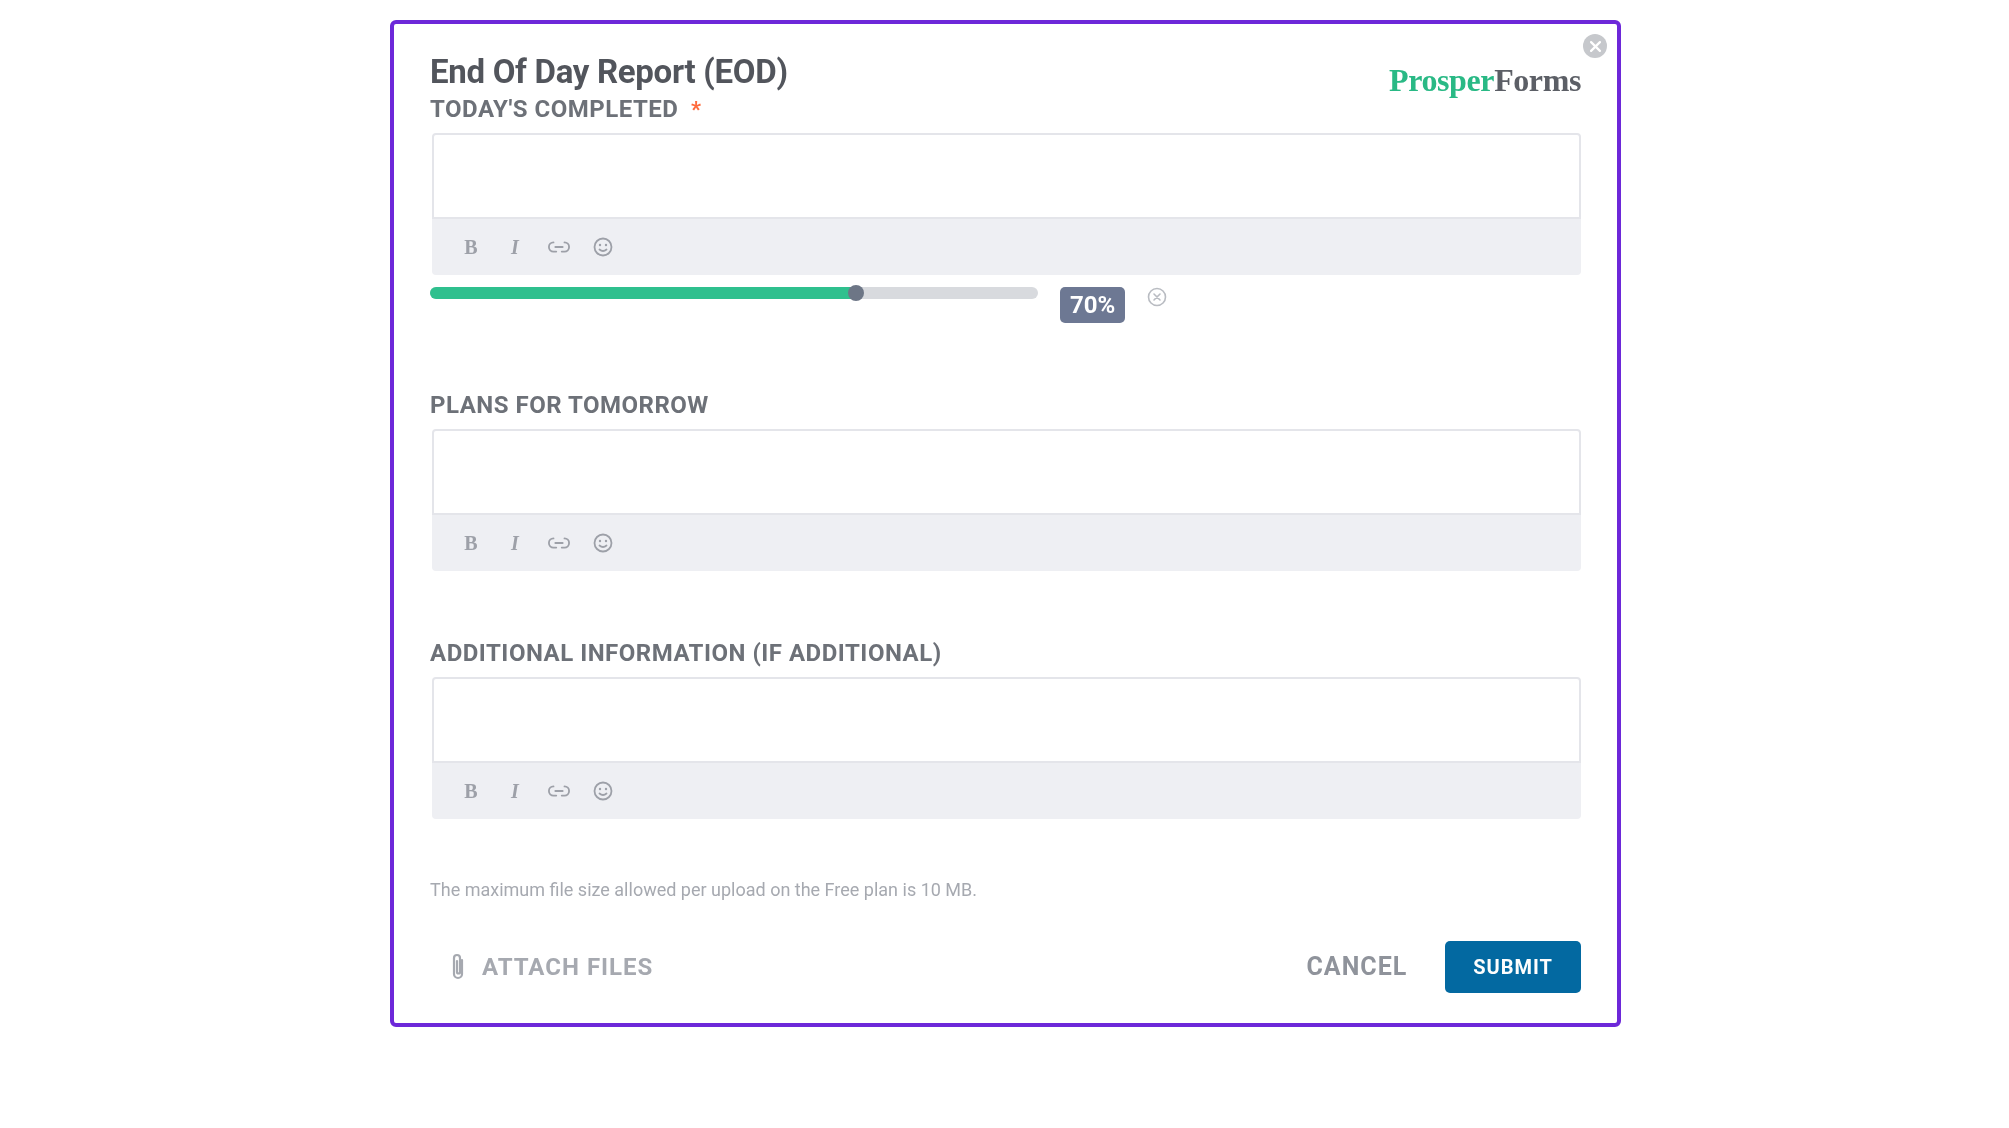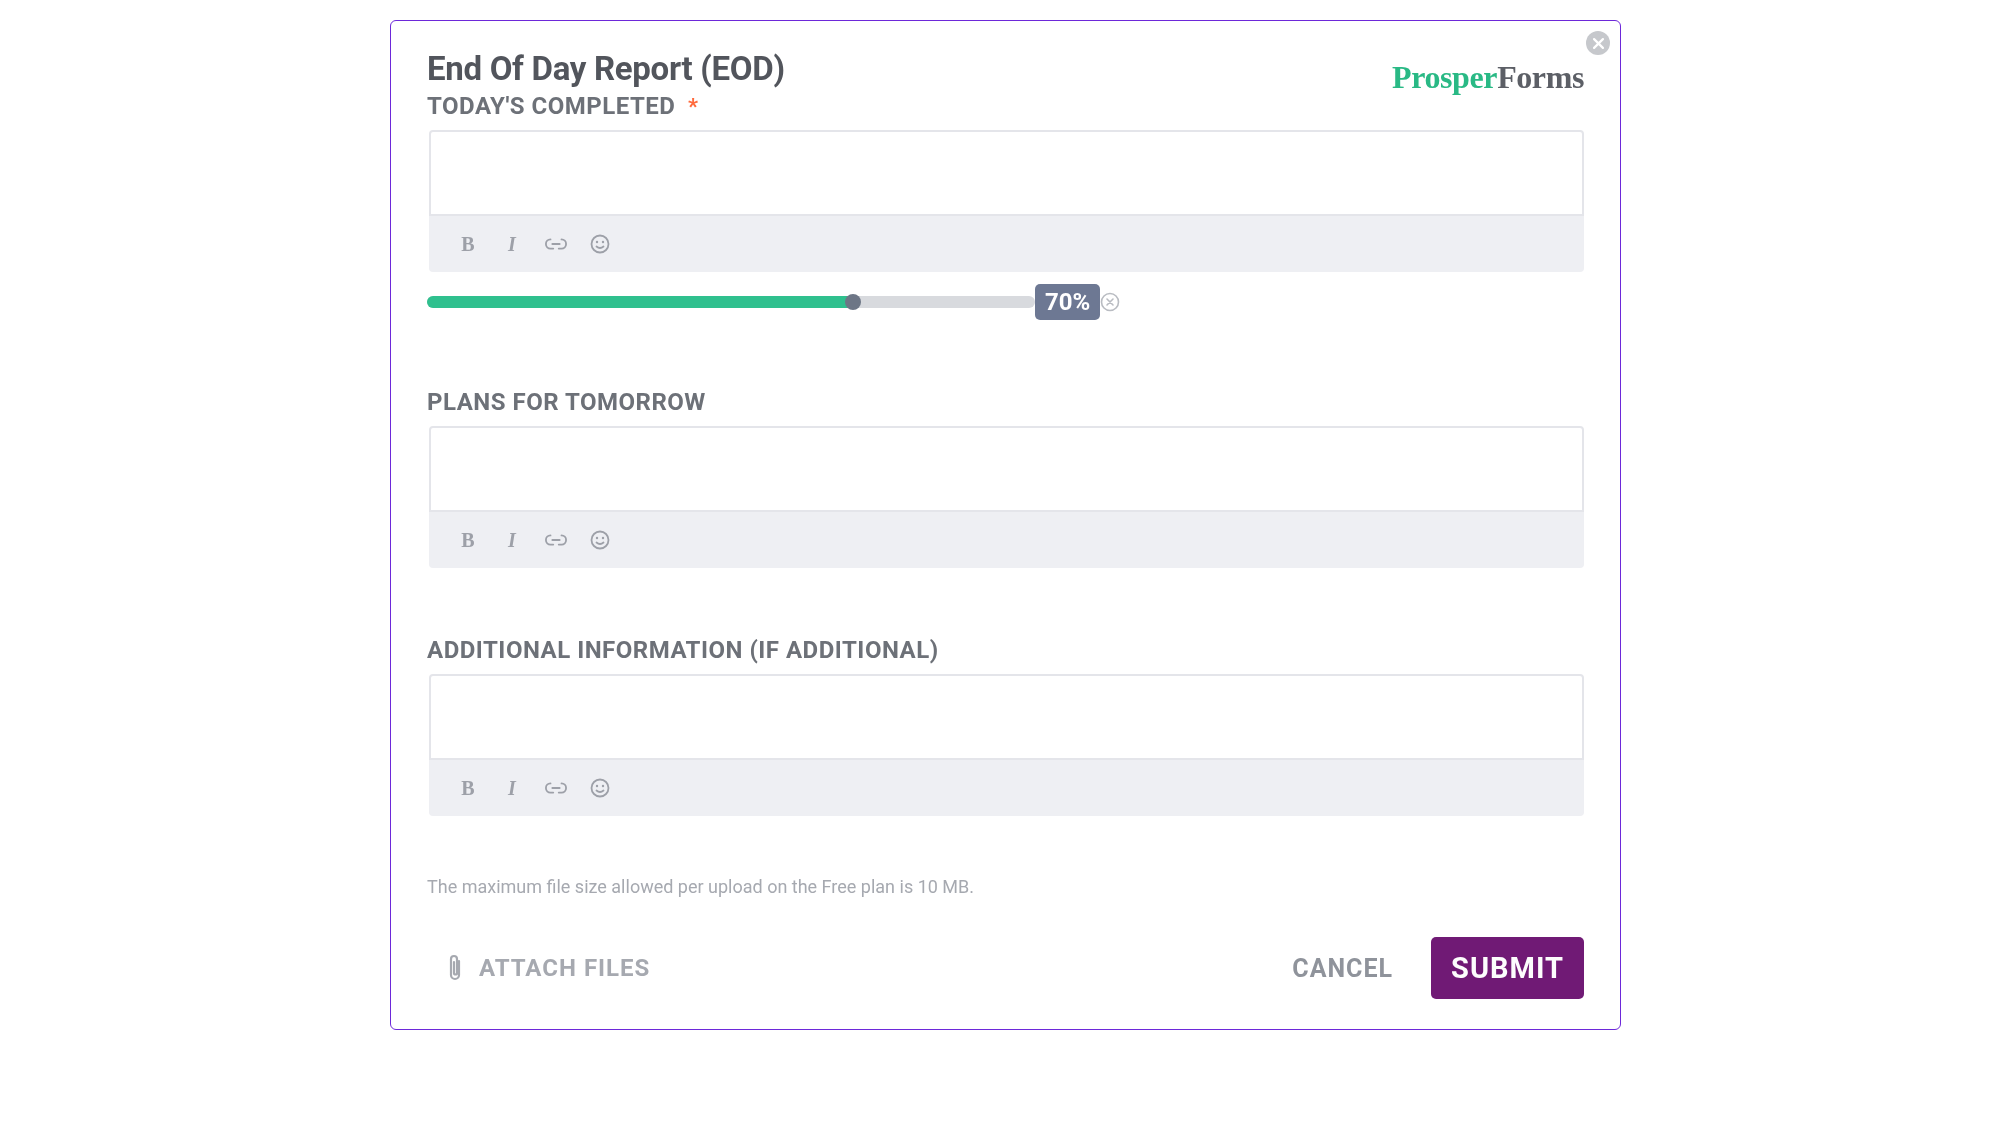--- a/index.html
+++ b/index.html
@@ -8,21 +8,21 @@
     background: #fff;
     width: 2009px;
     height: 1128px;
     position: relative;
   }
   .modal {
     position: absolute;
     left: 390px;
     top: 20px;
     width: 1231px;
-    border: 1px solid #6d28d9;
+    border: 4px solid #6d28d9;
     border-radius: 6px;
     background: #fff;
     padding: 28px 36px 30px 36px;
   }
   .close-btn {
     position: absolute;
     top: 10px;
     right: 10px;
     width: 24px;
     height: 24px;
@@ -90,21 +90,22 @@
     display: flex;
     align-items: center;
     justify-content: center;
     width: 22px;
     height: 22px;
   }
   .tb-bold { font-weight: 800; font-size: 20px; font-family: Georgia, serif; }
   .tb-italic { font-style: italic; font-weight: 700; font-size: 20px; font-family: Georgia, serif; }
   .slider-row {
     display: flex;
-    align-items: center;
+    align-items: flex-start;
+    gap: 22px;
     margin-top: 12px;
   }
   .slider-track {
     position: relative;
     width: 608px;
     height: 12px;
     background: #d8dade;
     border-radius: 6px;
   }
   .slider-fill {
@@ -163,26 +164,26 @@
   .spacer { flex: 1; }
   .btn-cancel {
     color: #8f939b;
     font-weight: 700;
     font-size: 25px;
     letter-spacing: 1px;
     cursor: pointer;
     padding: 12px 20px;
   }
   .btn-submit {
-    background: #701a75;
+    background: #0369a1;
     color: #fdfdfd;
     font-weight: 700;
-    font-size: 29px;
+    font-size: 20px;
     letter-spacing: 1px;
-    padding: 14px 20px;
+    padding: 14px 28px;
     border-radius: 5px;
     cursor: pointer;
   }
   svg { display: block; }
 </style>
 </head>
 <body>
 
 <div class="modal">
   <div class="close-btn">

